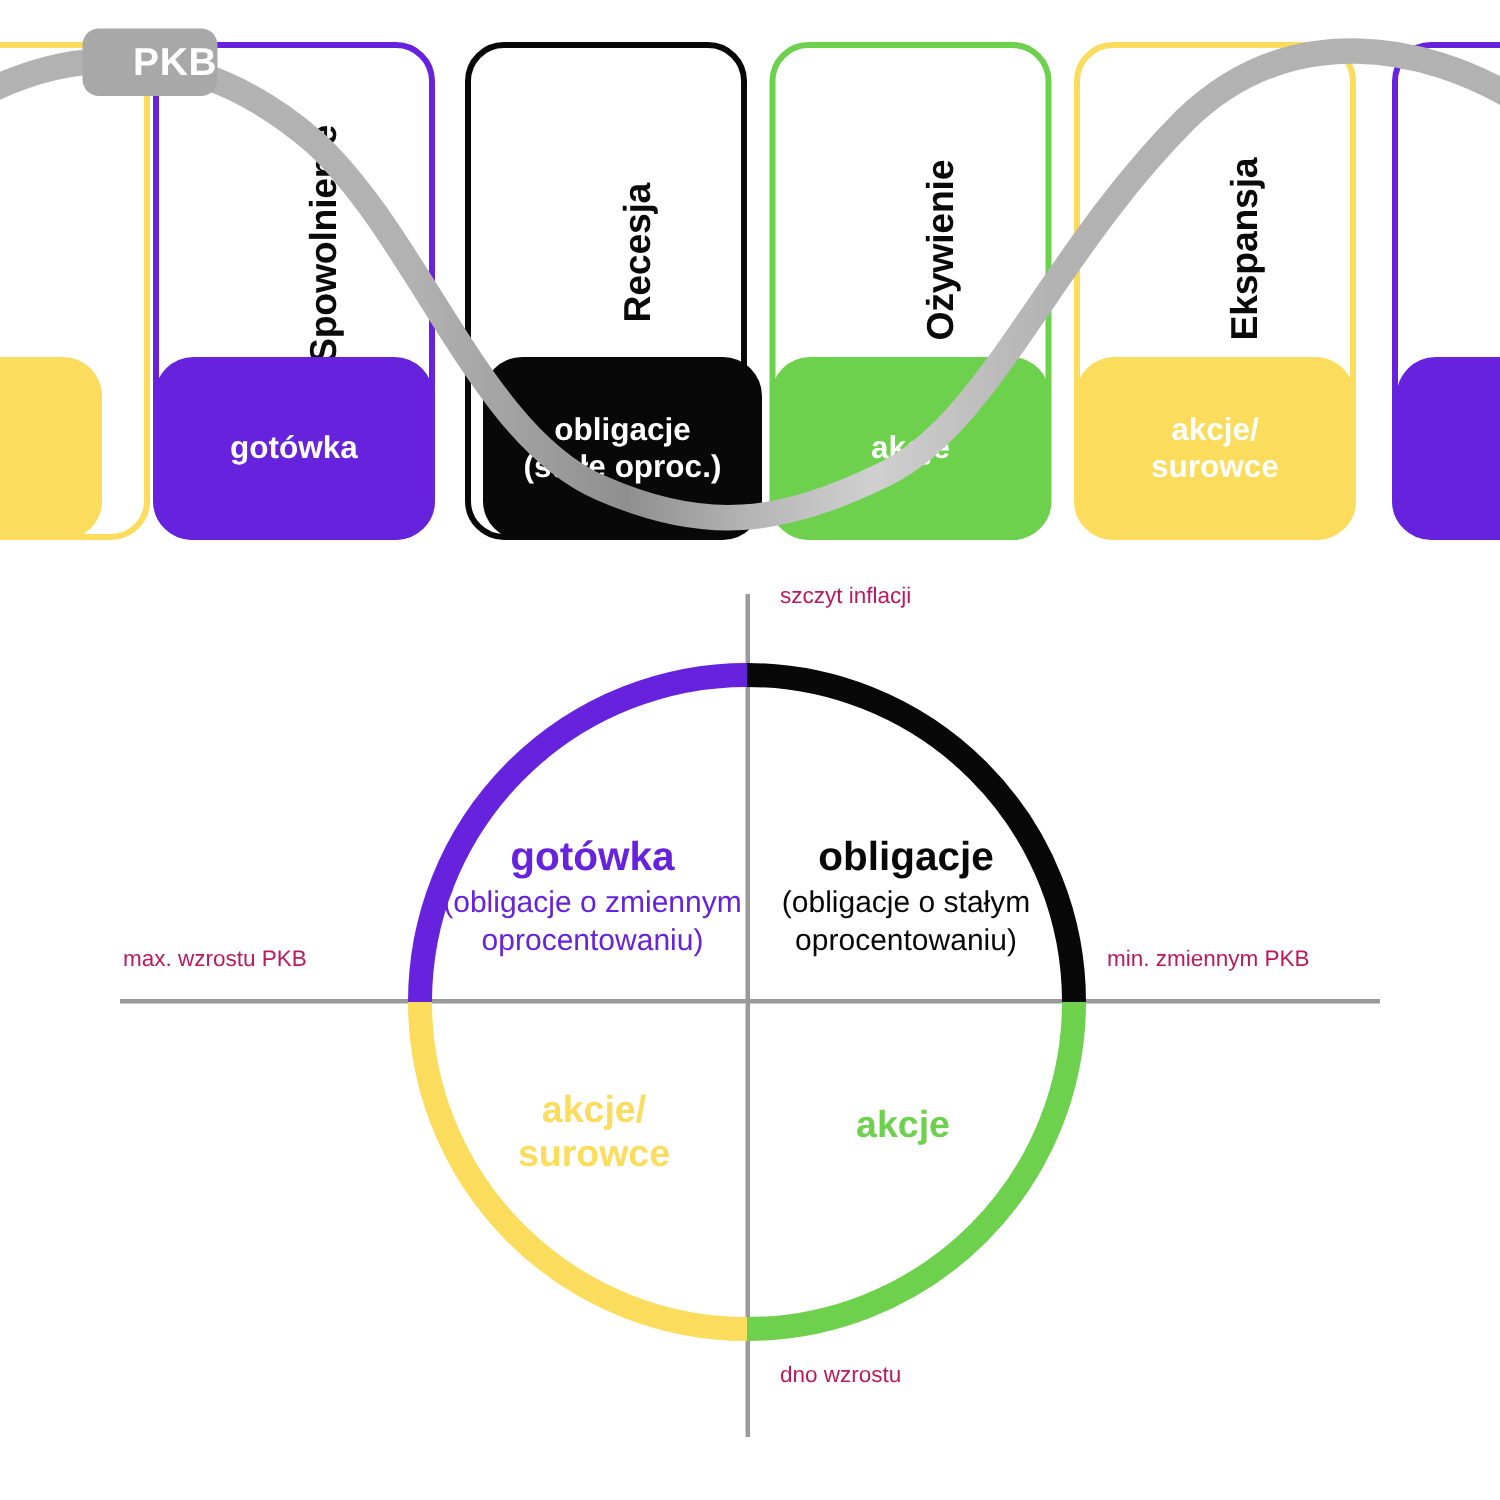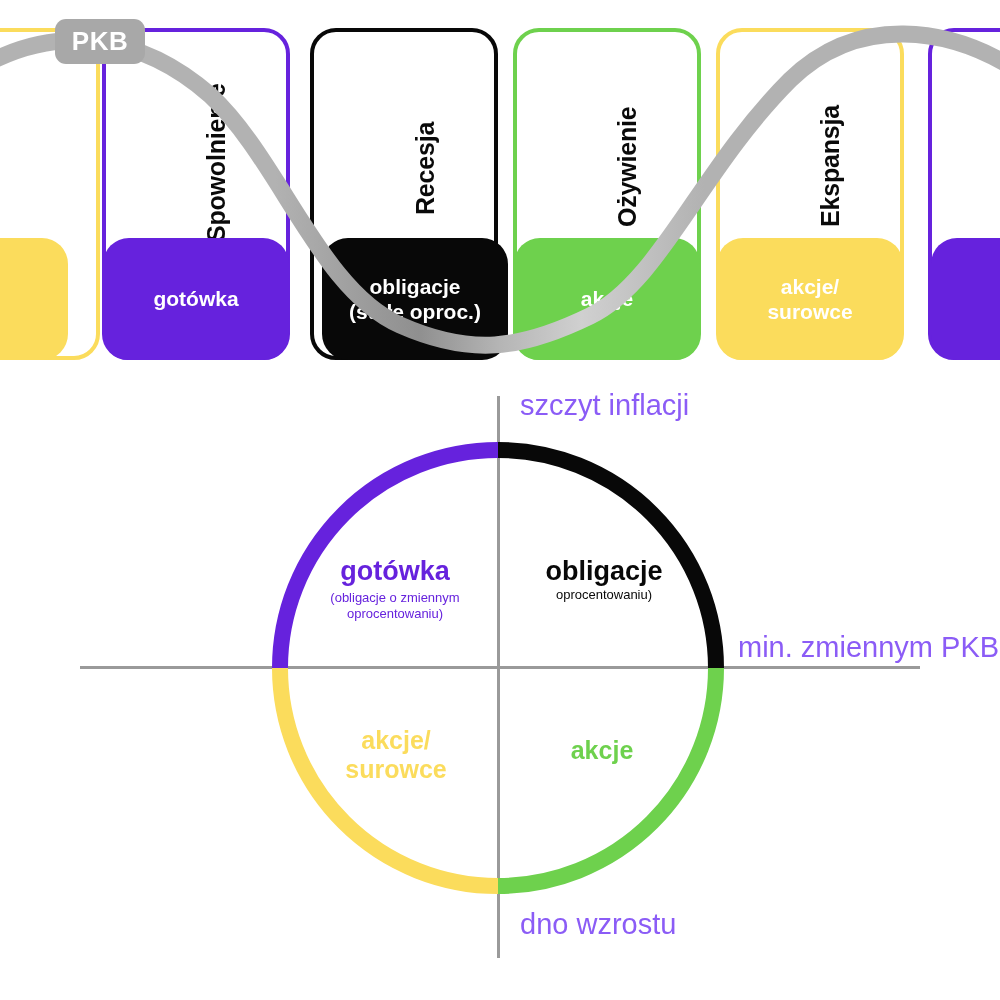--- a/index.html
+++ b/index.html
@@ -68,21 +68,21 @@
   }
 
   #pkb-badge {
     position: absolute;
     left: 55px; top: 19px;
     width: 90px; height: 45px;
     background: #a8a8a8;
     border-radius: 11px;
     display: flex;
     align-items: center;
-    justify-content: center;
+    justify-content: flex-end;
     color: #ffffff;
     font-size: 26px;
     font-weight: bold;
     letter-spacing: 0.5px;
     z-index: 6;
   }
 
   
   #clock-section {
     position: absolute;
@@ -104,41 +104,41 @@
   }
 
   #clock-svg {
     position: absolute;
     left: 0; top: 0;
     width: 1000px; height: 622px;
   }
 
   .axis-caption {
     position: absolute;
-    font-size: 29px;
-    color: #8b5cf6;
+    font-size: 15px;
+    color: #be185d;
     white-space: nowrap;
   }
   #caption-top    { left: 520px; top: 11px; }
   #caption-bottom { left: 520px; top: 530px; }
   #caption-left   { left: 82px;  top: 253px; }
   #caption-right  { left: 738px; top: 253px; }
 
   .quad-label {
     position: absolute;
     text-align: center;
     white-space: nowrap;
   }
   .quad-title {
     font-size: 27px;
     font-weight: bold;
     line-height: 1.15;
   }
   .quad-sub {
-    font-size: 13px;
+    font-size: 20px;
     font-weight: normal;
     line-height: 1.25;
     margin-top: 3px;
   }
   #quad-cash      { left: 291px; top: 178px; width: 208px; color: #6622DD; }
   #quad-bonds     { left: 500px; top: 178px; width: 208px; color: #080808; }
   #quad-commods   { left: 296px; top: 348px; width: 200px; }
   #quad-commods .quad-title { color: #FBDC5C; font-size: 25px; }
   #quad-stocks    { left: 502px; top: 358px; width: 200px; }
   #quad-stocks .quad-title { color: #6ED14D; font-size: 25px; }
@@ -215,30 +215,32 @@
 
     <path d="M 498,72 A 218,218 0 0 1 716,290" fill="none" stroke="#080808" stroke-width="16"></path>
 
     <path d="M 280,290 A 218,218 0 0 0 498,508" fill="none" stroke="#FBDC5C" stroke-width="16"></path>
 
     <path d="M 716,290 A 218,218 0 0 1 498,508" fill="none" stroke="#6ED14D" stroke-width="16"></path>
   </svg>
 
   <div class="axis-caption" id="caption-top">szczyt inflacji</div>
   <div class="axis-caption" id="caption-bottom">dno wzrostu</div>
+  <div class="axis-caption" id="caption-left">max. wzrostu PKB</div>
   <div class="axis-caption" id="caption-right">min. zmiennym PKB</div>
 
   <div class="quad-label" id="quad-cash">
     <div class="quad-title">gotówka</div>
     <div class="quad-sub">(obligacje o zmiennym</div>
     <div class="quad-sub" style="margin-top:0">oprocentowaniu)</div>
   </div>
 
   <div class="quad-label" id="quad-bonds">
     <div class="quad-title">obligacje</div>
+    <div class="quad-sub">(obligacje o stałym</div>
     <div class="quad-sub" style="margin-top:0">oprocentowaniu)</div>
   </div>
 
   <div class="quad-label" id="quad-commods">
     <div class="quad-title">akcje/</div>
     <div class="quad-title">surowce</div>
   </div>
 
   <div class="quad-label" id="quad-stocks">
     <div class="quad-title">akcje</div>

